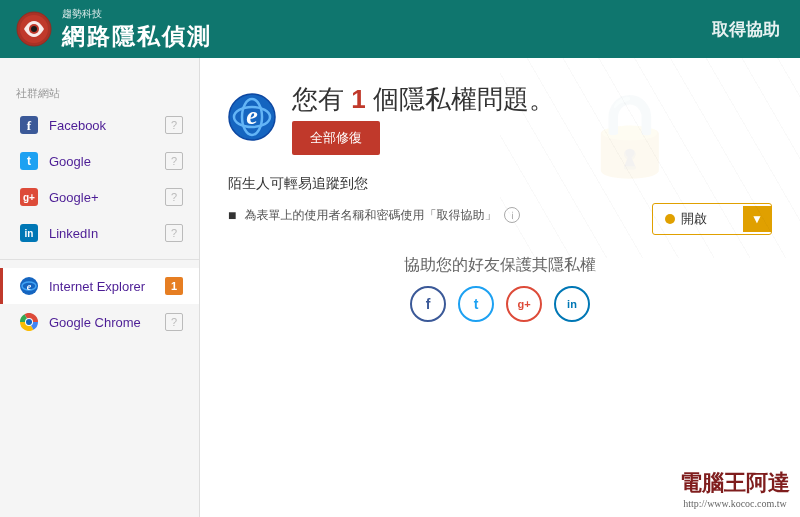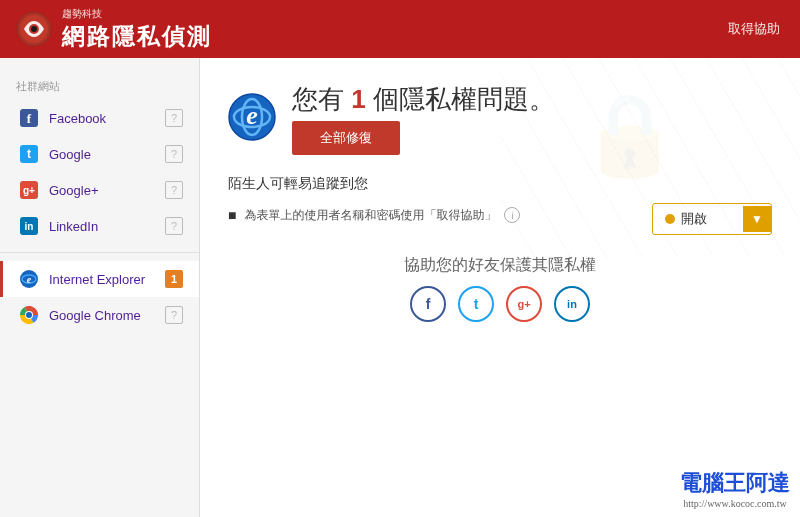--- a/index.html
+++ b/index.html
@@ -7,21 +7,21 @@
       width: 800px;
       height: 517px;
       font-family: '微軟正黑體', 'Microsoft JhengHei', Arial, sans-serif;
       background: #e8e8e8;
       overflow: hidden;
       position: relative;
     }
 
     
     .header {
-      background: #b91c1c;
+      background: #0f766e;
       height: 58px;
       display: flex;
       align-items: center;
       padding: 9px 16px;
       position: relative;
     }
     .header-logo {
       display: flex;
       align-items: center;
       gap: 10px;
@@ -43,36 +43,37 @@
       font-size: 23px;
       font-weight: bold;
       letter-spacing: 2px;
     }
     .header-help {
       position: absolute;
       right: 20px;
       top: 50%;
       transform: translateY(-50%);
       color: rgba(255,255,255,0.9);
-      font-size: 13px;
-      cursor: pointer;
+      font-size: 17px;
+      cursor: pointer;
+      font-weight: bold;
     }
 
     
     .main-container {
       display: flex;
       height: calc(517px - 58px);
     }
 
     
     .sidebar {
       width: 200px;
       background: #f5f5f5;
       border-right: 1px solid #ddd;
-      padding: 13px 0;
+      padding: 20px 0;
       flex-shrink: 0;
     }
     .sidebar-section-title {
       color: #999;
       font-size: 11px;
       padding: 8px 16px 6px;
     }
     .sidebar-item {
       display: flex;
       align-items: center;
@@ -181,21 +182,21 @@
     }
     .privacy-title .count {
       color: #c0392b;
       font-weight: bold;
     }
 
     .fix-all-btn {
       background: #c0392b;
       color: #fff;
       border: none;
-      padding: 8px 28px;
+      padding: 8px 18px;
       font-size: 13px;
       cursor: pointer;
       border-radius: 2px;
       font-family: inherit;
       margin-top: 4px;
       display: inline-block;
     }
 
     .section-title {
       font-size: 14px;
@@ -299,21 +300,21 @@
       position: absolute;
       bottom: 8px;
       right: 10px;
       display: flex;
       flex-direction: column;
       align-items: center;
     }
     .watermark-text {
       font-size: 22px;
       font-weight: bold;
-      color: #1d4ed8;
+      color: #7f1d1d;
     }
     .watermark-sub {
       font-size: 10px;
       color: #666;
       font-family: Liberation Serif, serif;
     }
   </style>
 </head>
 <body>
 

